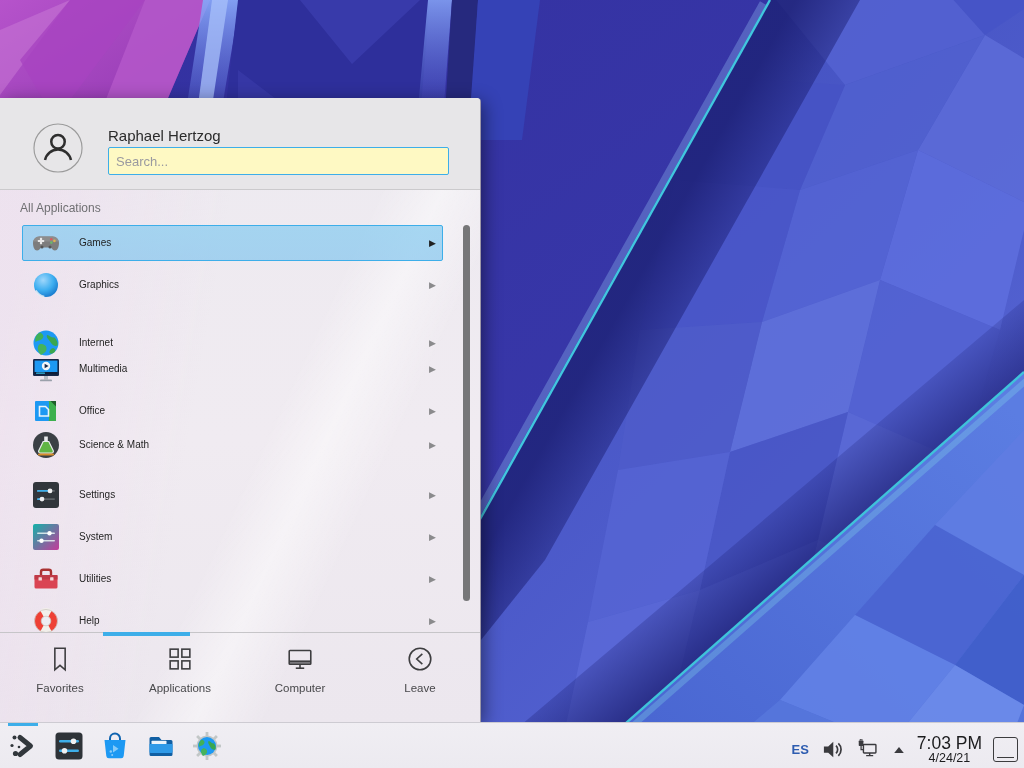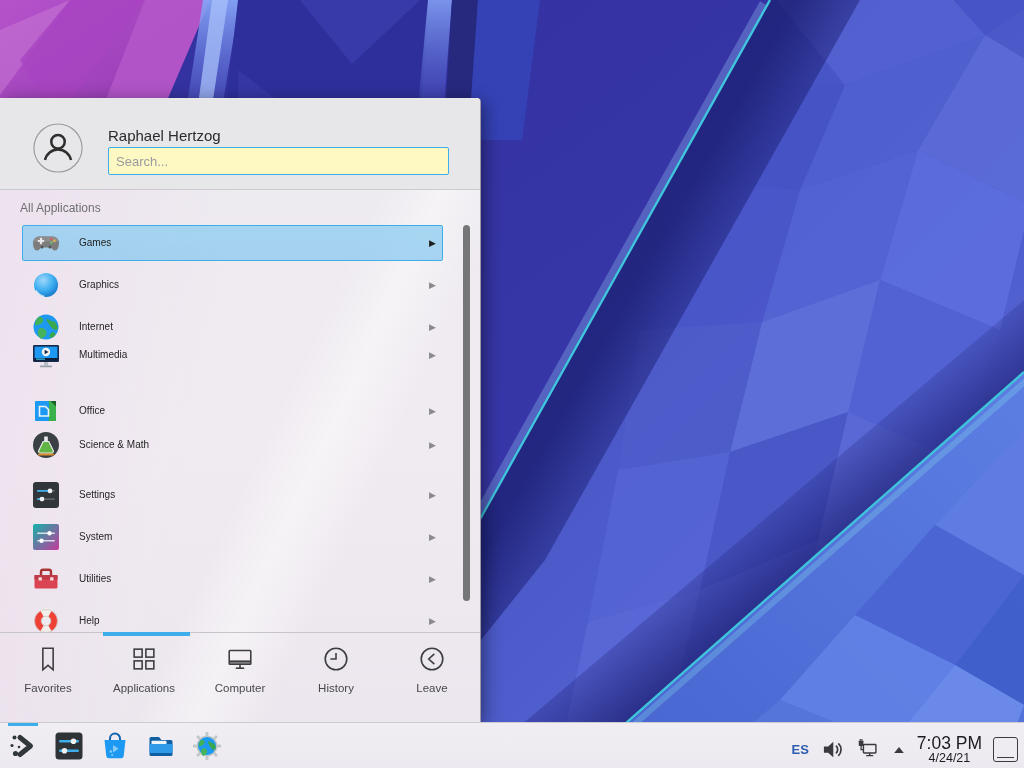--- a/index.html
+++ b/index.html
@@ -231,34 +231,34 @@
                   <stop offset="1" stop-color="#1272c8"></stop>
                 </radialGradient>
               </defs>
               <circle cx="16" cy="16" r="12" fill="url(#ggb)"></circle>
               <path d="M5.8 21.5 a12 12 0 0 0 8.5 6.2" stroke="#e9eef4" stroke-width="2" fill="none" opacity="0.85"></path>
             </svg>
           </span>
           <span class="mi-label">Graphics</span>
           <span class="mi-arrow">▶</span>
         </div>
-        <div class="menu-item" style="top: 88px;">
+        <div class="menu-item" style="top: 104px;">
           <span class="mi-icon">
             <svg viewBox="0 0 32 32">
               <circle cx="16" cy="16" r="12.5" fill="#1d99f3"></circle>
               <path d="M10 5.5 C13 7 14.5 9 12.5 11.5 C10.5 14 7.5 13 5.5 15 C4.5 10.5 6.5 7 10 5.5 Z" fill="#41b057"></path>
               <path d="M17 8 C20 8.5 21 11 24.5 10.5 C27 13 28 16 27.5 18.5 C24 20 21.5 17 20 14.5 C18.5 12 16 10.5 17 8 Z" fill="#3aa74f"></path>
               <path d="M12 17 C15 17.5 17 19.5 16.5 22.5 C16 25.5 13 26.5 11 28 C8 25.5 7 21 8.5 18.5 C9.5 17 10.5 16.8 12 17 Z" fill="#45b35c"></path>
               <path d="M23 21 C25 21.5 26 23 25 24.5 C23.5 26.5 21 27.5 19.5 26 C19 24 20.5 21.5 23 21 Z" fill="#3aa74f"></path>
             </svg>
           </span>
           <span class="mi-label">Internet</span>
           <span class="mi-arrow">▶</span>
         </div>
-        <div class="menu-item" style="top: 116px;">
+        <div class="menu-item" style="top: 130px;">
           <span class="mi-icon">
             <svg viewBox="0 0 32 32">
               <rect x="3" y="6" width="26" height="17" rx="1.2" fill="#17294a"></rect>
               <rect x="4.6" y="7.6" width="22.8" height="11.4" fill="#1d99f3"></rect>
               <rect x="4.6" y="19" width="22.8" height="2.4" fill="#0f1e38"></rect>
               <rect x="6" y="19.6" width="9" height="1.2" rx="0.6" fill="#36c0e8"></rect>
               <circle cx="16" cy="13" r="4.2" fill="#f2f5f8"></circle>
               <path d="M14.6 10.8 L18.6 13 L14.6 15.2 Z" fill="#17294a"></path>
               <rect x="14" y="23" width="4" height="3.5" fill="#b8bcc4"></rect>
               <rect x="10" y="26.5" width="12" height="1.8" rx="0.9" fill="#9aa0aa"></rect>
@@ -365,24 +365,20 @@
               <rect x="18" y="5.5" width="8.5" height="8.5"></rect>
               <rect x="5.5" y="18" width="8.5" height="8.5"></rect>
               <rect x="18" y="18" width="8.5" height="8.5"></rect>
             </svg></span><span class="tab-label">Applications</span></div>
         <div class="tab"><span class="tab-icon"><svg viewBox="0 0 32 32" fill="none" stroke="#3e3e40" stroke-width="1.7">
               <rect x="4.5" y="7" width="23" height="14.5" rx="0.8"></rect>
               <path d="M4.5 18.7 h23" stroke-width="2.4"></path>
               <path d="M16 21.5 v4"></path>
               <path d="M11.5 25.8 h9"></path>
             </svg></span><span class="tab-label">Computer</span></div>
-        <div class="tab"><span class="tab-icon"><svg viewBox="0 0 32 32" fill="none" stroke="#3e3e40" stroke-width="1.7">
-              <circle cx="16" cy="16" r="11.5"></circle>
-              <path d="M16 9.5 V16 H10"></path>
-            </svg></span><span class="tab-label">History</span></div>
         <div class="tab"><span class="tab-icon"><svg viewBox="0 0 32 32" fill="none" stroke="#3e3e40" stroke-width="1.7">
               <circle cx="16" cy="16" r="11.5"></circle>
               <path d="M18.5 10.5 L12.5 16 L18.5 21.5"></path>
             </svg></span><span class="tab-label">Leave</span></div>
       </div>
   </div>
 
   <div class="panel">
     <div class="task-apps">
         <div class="task-btn active"><span><svg viewBox="0 0 32 32">

